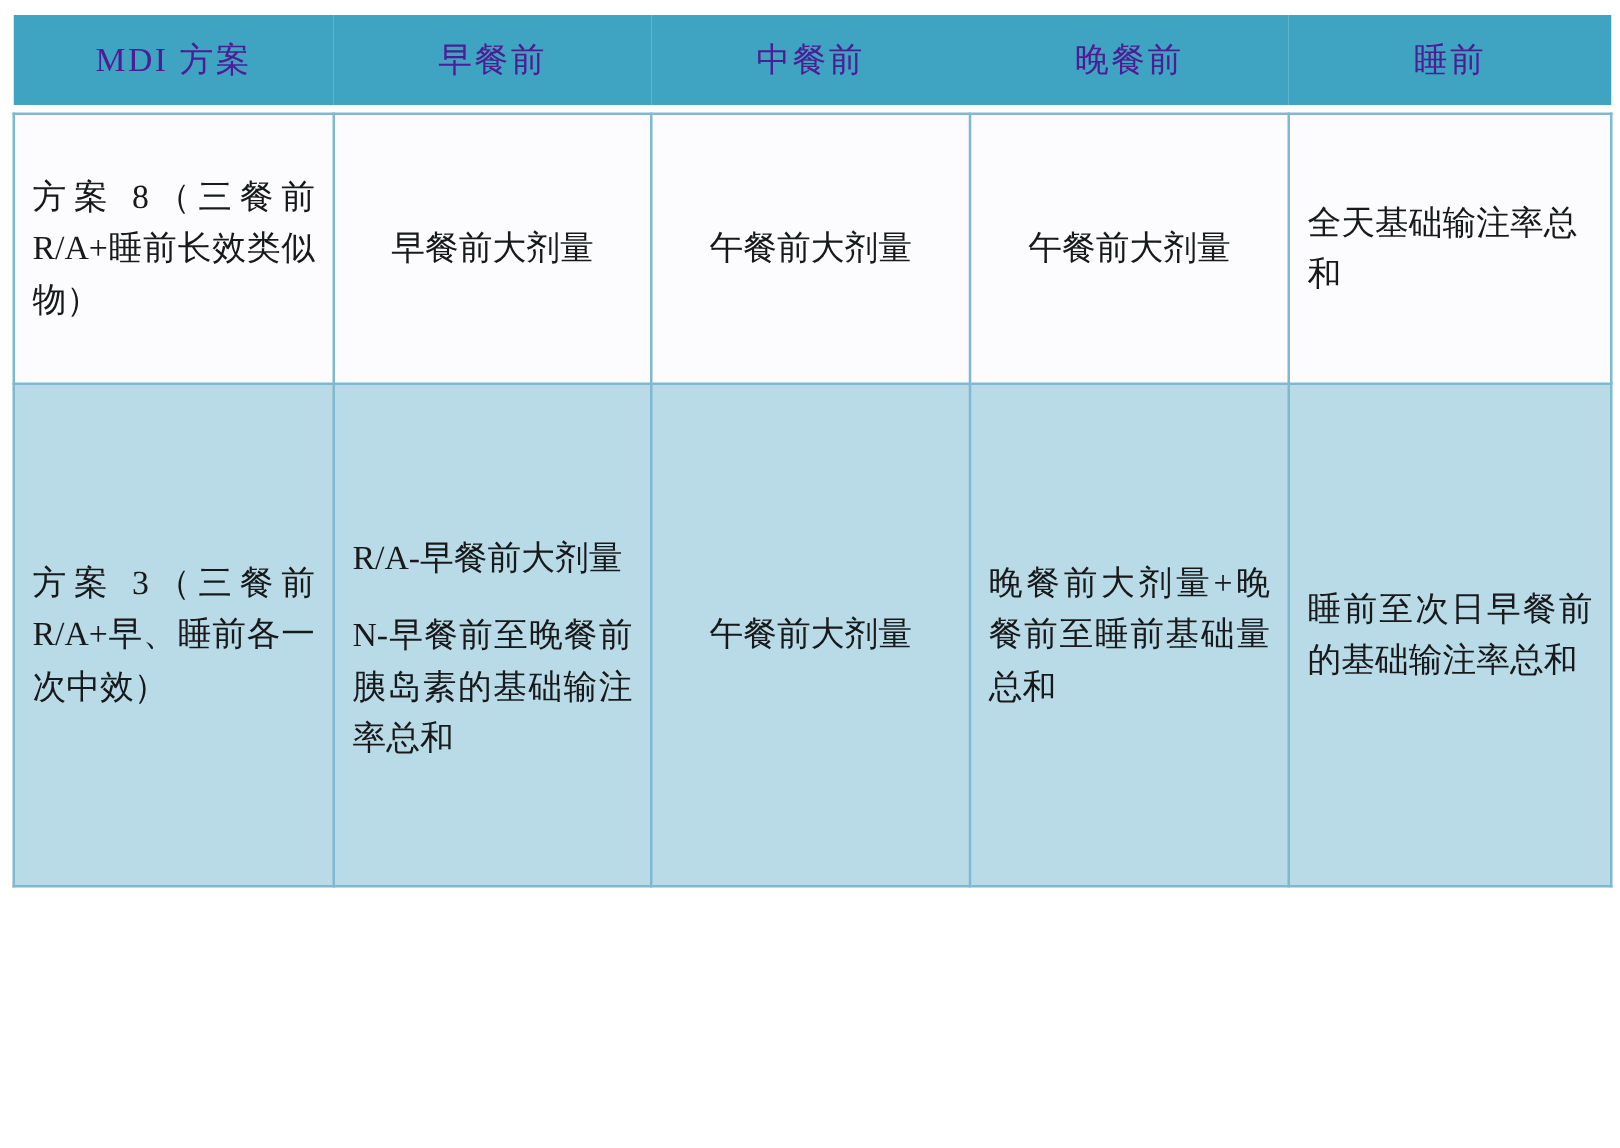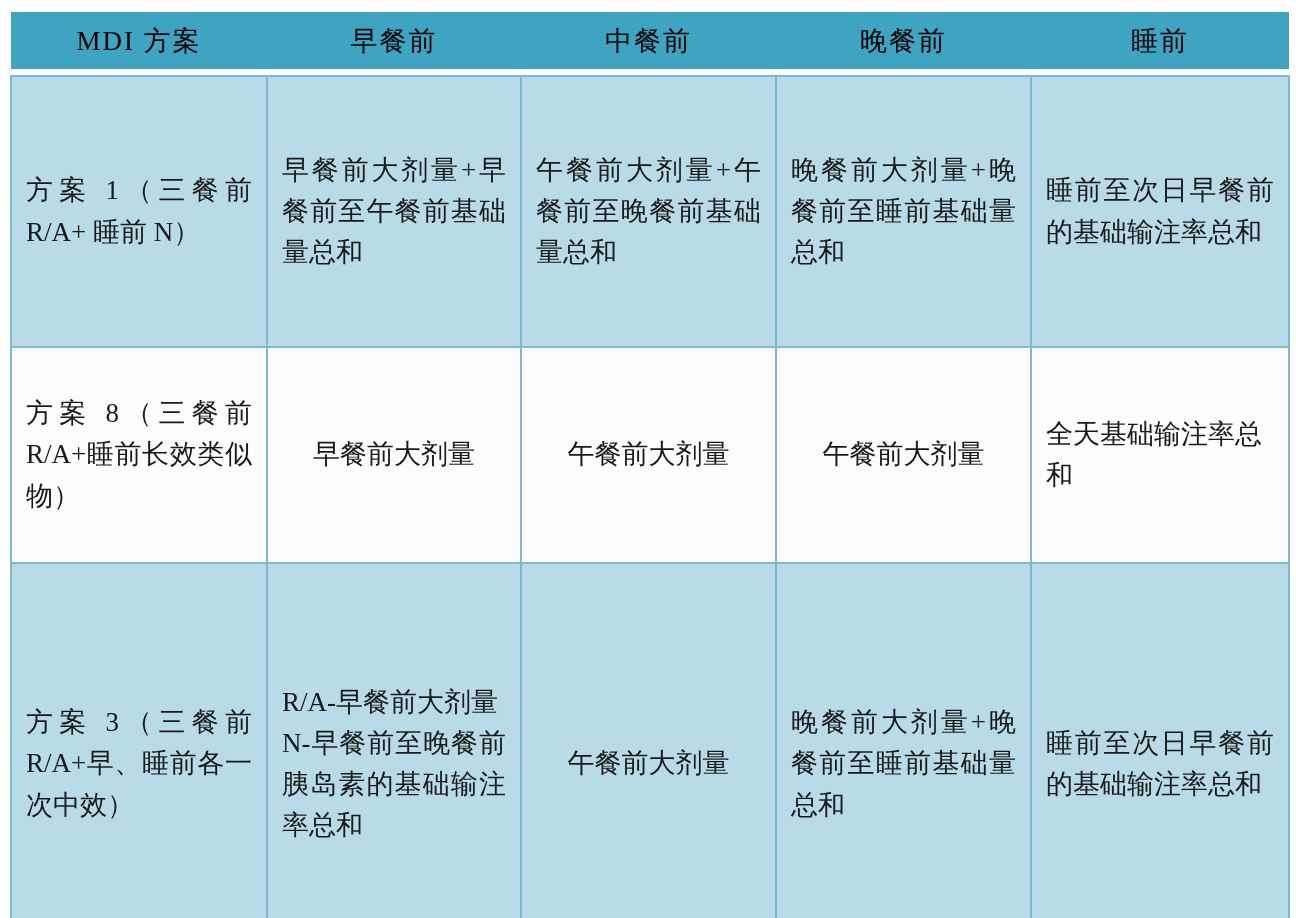--- a/index.html
+++ b/index.html
@@ -26,22 +26,22 @@
     border-collapse: collapse;
     table-layout: fixed;
     width: 1278px;
   }
 
   
   thead tr {
     background: #3fa3c2;
   }
   thead th {
-    height: 57px;
-    color: #000000;
+    height: 72px;
+    color: #4c1d95;
     font-weight: normal;
     font-size: 27px;
     letter-spacing: 2px;
     text-align: center;
     vertical-align: middle;
     border: none;
     padding: 0 4px;
     font-family: "Liberation Serif", "DejaVu Serif", serif;
   }
 
@@ -79,21 +79,21 @@
 
   
   .justify  { text-align: justify; text-align-last: left; }
   .center   { text-align: center; }
   .left     { text-align: left; }
 
   .r1 td { height: 253px; }
   .r2 td { height: 198px; }
   .r3 td { height: 384px; }
 
-  .lines span { display: block; }
+  .lines span { display: block; margin-top: 21px; }
 </style>
 </head>
 <body>
 
 <div class="table-wrap">
   <table class="mdi-table">
     <colgroup>
       <col class="c0">
         <col class="c1">
         <col class="c2">
@@ -113,27 +113,20 @@
 
     <tbody>
       <tr class="gap">
         <td></td>
         <td></td>
         <td></td>
         <td></td>
         <td></td>
       </tr>
 
-      <tr class="row-shade r1">
-        <td class="justify">方案 1（三餐前 R/A+ 睡前 N）</td>
-        <td class="justify">早餐前大剂量+早餐前至午餐前基础量总和</td>
-        <td class="justify">午餐前大剂量+午餐前至晚餐前基础量总和</td>
-        <td class="justify">晚餐前大剂量+晚餐前至睡前基础量总和</td>
-        <td class="justify">睡前至次日早餐前的基础输注率总和</td>
-      </tr>
 
       <tr class="row-plain r2">
         <td class="justify">方案 8（三餐前 R/A+睡前长效类似物）</td>
         <td class="center">早餐前大剂量</td>
         <td class="center">午餐前大剂量</td>
         <td class="center">午餐前大剂量</td>
         <td class="left">全天基础输注率总和</td>
       </tr>
 
       <tr class="row-shade r3">

